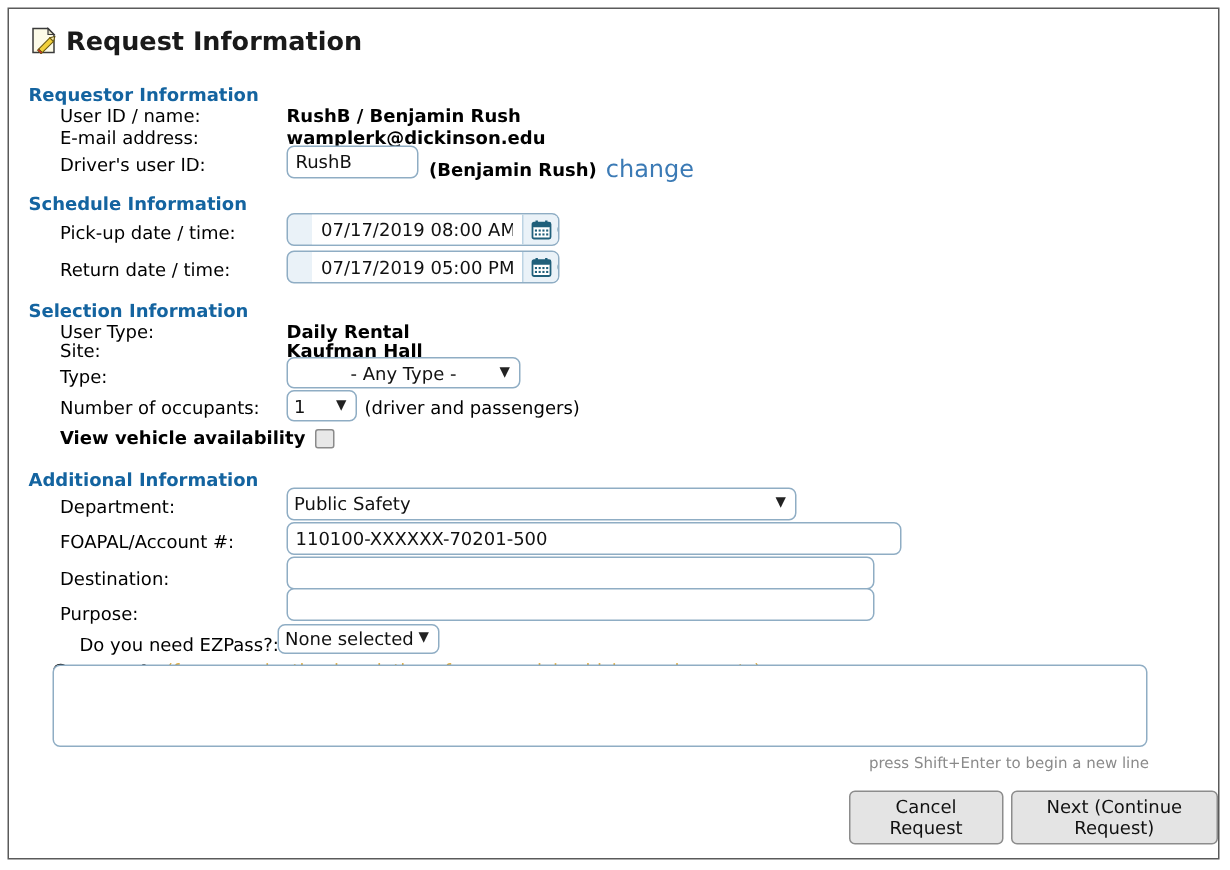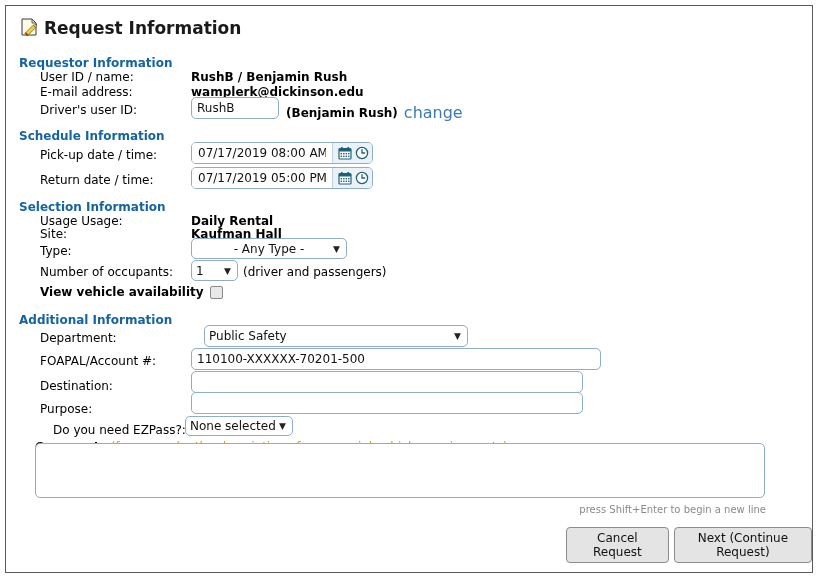--- a/index.html
+++ b/index.html
@@ -153,20 +153,21 @@
   .date-group {
     position: absolute;
     display: flex;
     align-items: stretch;
     border: 1px solid #8fadc4;
     border-radius: 5px;
     background: #eaf2f8;
     box-sizing: border-box;
     overflow: hidden;
     height: 22px;
+    padding-left: 16px;
   }
   .date-group input {
     border: none;
     border-radius: 0;
     background: #ffffff;
     height: 100%;
     padding: 0 6px;
     font-size: 12px;
     font-family: "DejaVu Sans", sans-serif;
     color: #111;
@@ -317,21 +318,21 @@
         <svg class="icon-btn" viewBox="0 0 14 14">
           <circle cx="7" cy="7" r="5.6" fill="#ffffff" stroke="#1f5f7a" stroke-width="1.3"></circle>
           <path d="M7 3.7 V7 H9.7" fill="none" stroke="#1f5f7a" stroke-width="1.3" stroke-linecap="round"></path>
         </svg>
       </span>
     </span>
   </div>
 
   <div class="section-header" style="left:13px; top:194px;">Selection Information</div>
 
-  <div class="lbl-col" style="top:208px;">Usage Usage:</div>
+  <div class="lbl-col" style="top:208px;">User Type:</div>
   <div class="val-col" style="top:208px;">Daily Rental</div>
 
   <div class="lbl-col" style="top:221px;">Site:</div>
   <div class="val-col" style="top:221px;">Kaufman Hall</div>
 
   <div class="lbl-col" style="top:238px;">Type:</div>
   <span class="sel-wrap" style="left:185px; top:232px;">
     <select class="sel" style="width:156px; height:21px;text-align:center;">
       <option>- Any Type -</option>
     </select>
@@ -349,21 +350,21 @@
 
   <div class="frow" style="left:34px; top:279px;">
     <span class="lbl-b">View vehicle availability</span>
     <span class="cbx"></span>
   </div>
 
   <div class="section-header" style="left:13px; top:307px;">Additional Information</div>
 
   <div class="lbl-col" style="top:325px;">Department:</div>
   <span class="sel-wrap" style="left:185px; top:319px;">
-    <select class="sel" style="width:264px; height:22px;margin-left:13px;">
+    <select class="sel" style="width:340px; height:22px;">
       <option>Public Safety</option>
     </select>
     <span class="arrow">▼</span>
   </span>
 
   <div class="lbl-col" style="top:348px;">FOAPAL/Account #:</div>
   <input class="txt" type="text" style="position: absolute; left: 185px; top: 342px; width: 410px; height: 22px;" value="110100-XXXXXX-70201-500">
 
   <div class="lbl-col" style="top:373px;">Destination:</div>
   <input class="txt" type="text" style="position: absolute; left: 185px; top: 365px; width: 392px; height: 22px;" value="">

